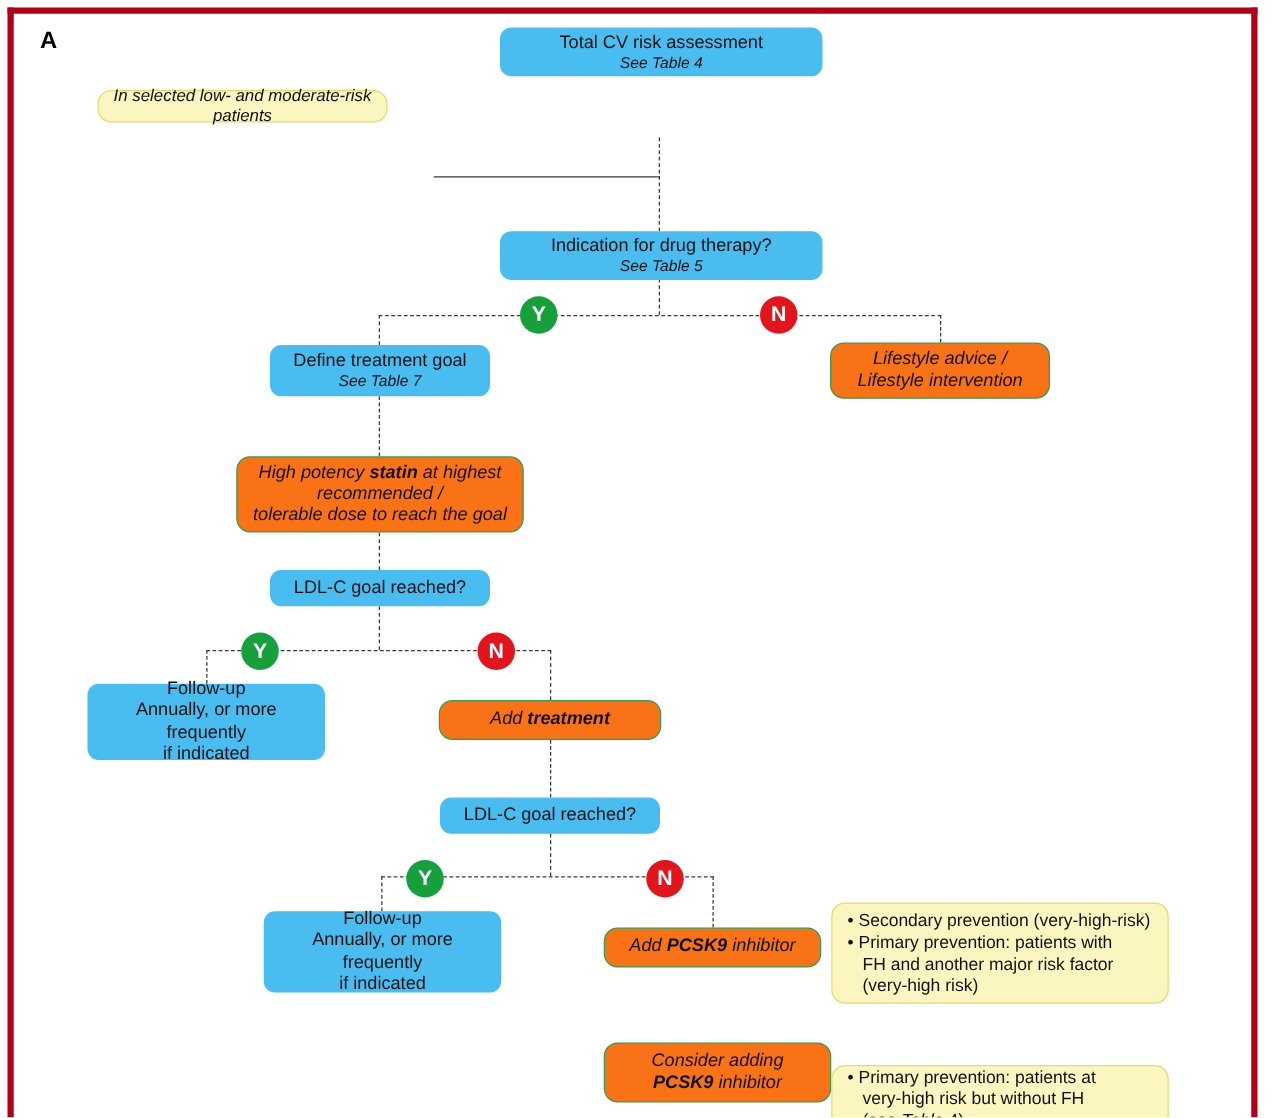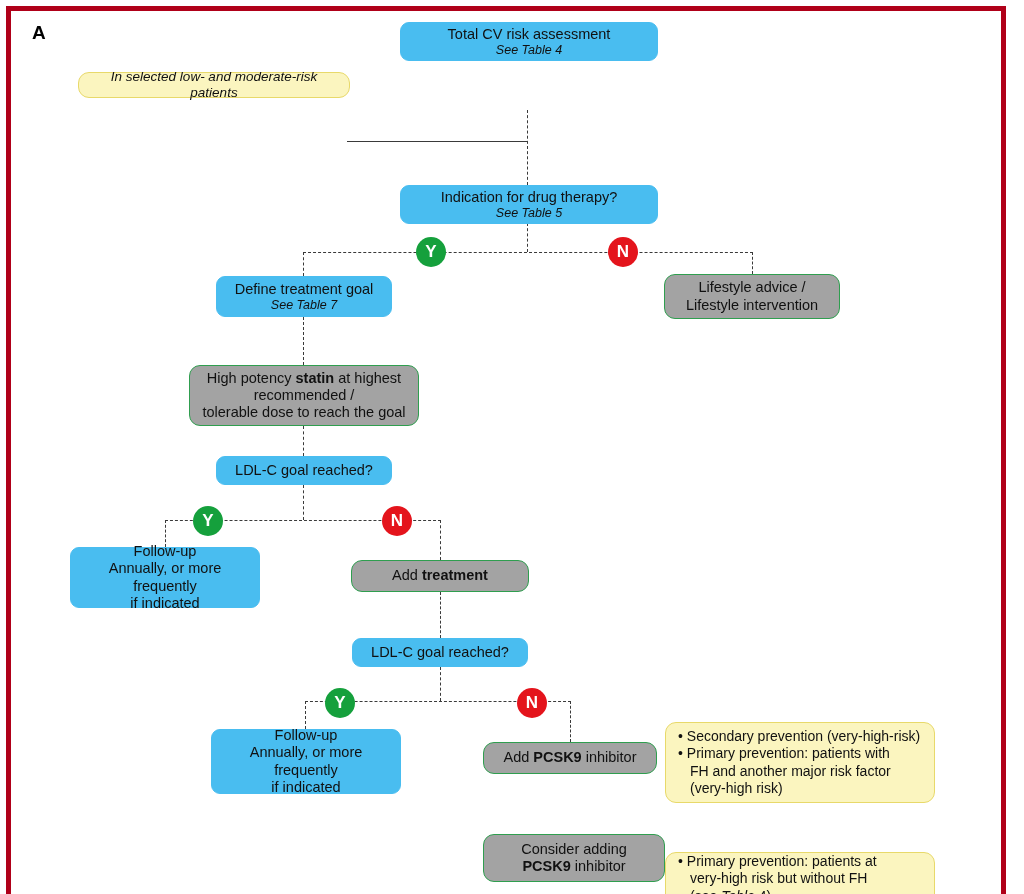--- a/index.html
+++ b/index.html
@@ -54,23 +54,24 @@
     display: block;
     font-style: italic;
     font-size: 12.5px;
   }
   .blue {
     background: #49bdf0;
     border-radius: 9px;
     border: 1px solid #49bdf0;
   }
   .green {
-    background: #a3a3a3;
+    background: #f97316;
     border-radius: 11px;
     border: 1.4px solid #2f9e4f;
+    font-style: italic;
   }
   .yellow {
     background: #fbf5bf;
     border-radius: 11px;
     border: 1.4px solid #e8d96a;
   }
   .yellow.note {
     text-align: left;
     justify-content: center;
     font-size: 14px;
@@ -155,21 +156,21 @@
   <div class="dash-v" style="left:570px; top:701px; height:41px;"></div>
 
   <div class="node blue" style="left:400px; top:22px; width:258px; height:39px;">
     <span class="lines">
       <span>Total CV risk assessment</span>
       <span class="sub">See Table 4</span>
     </span>
   </div>
 
 
-  <div class="node yellow italic-box" style="left:78px; top:72px; width:272px; height:26px;">
+  <div class="node yellow italic-box" style="left:78px; top:72px; width:232px; height:26px;">
     <span class="lines">
       <span>In selected low- and moderate-risk patients</span>
     </span>
   </div>
 
 
   <div class="node blue" style="left:400px; top:185px; width:258px; height:39px;">
     <span class="lines">
       <span>Indication for drug therapy?</span>
       <span class="sub">See Table 5</span>

